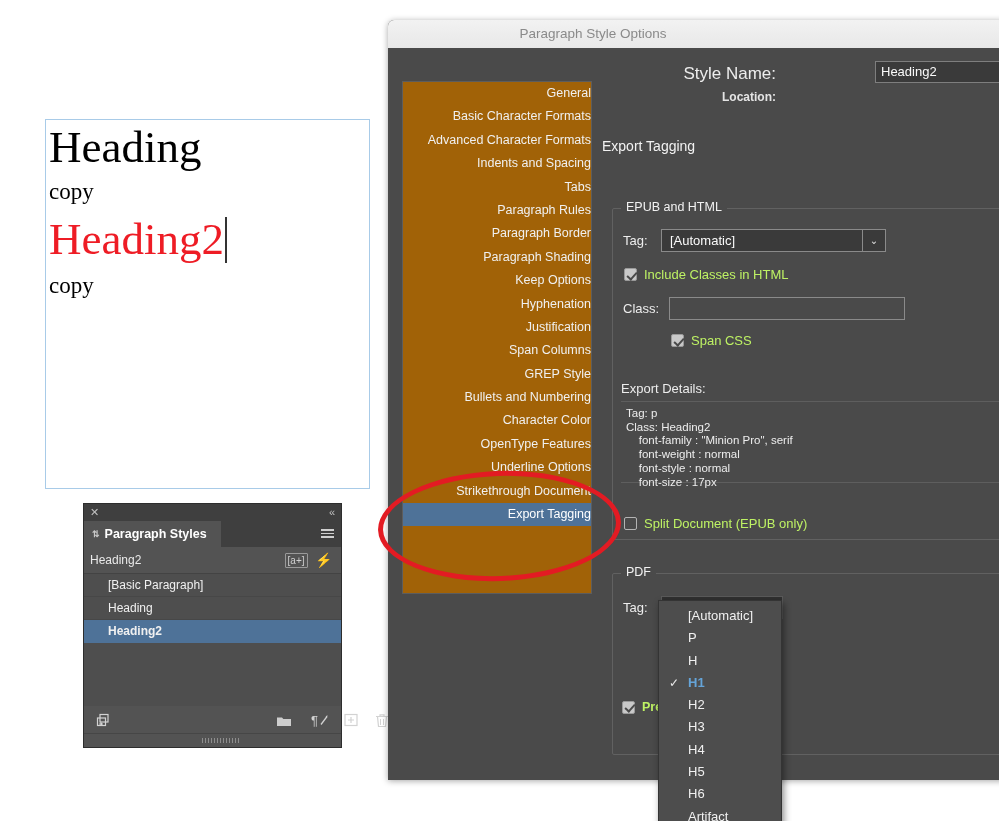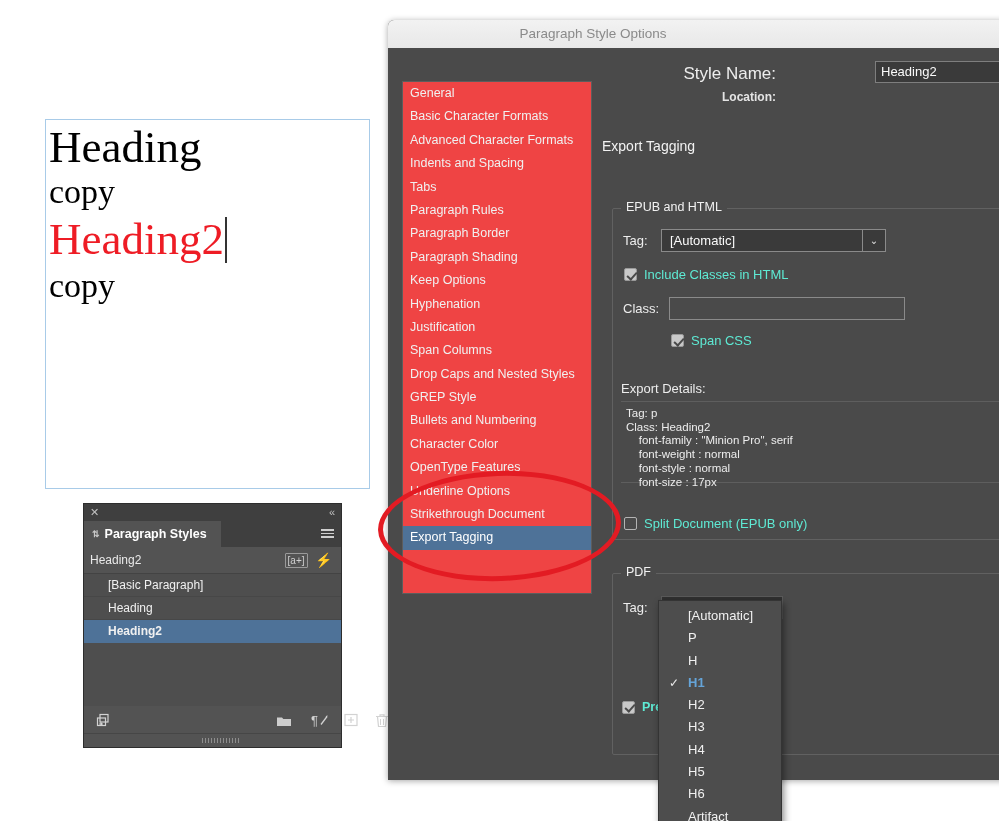--- a/index.html
+++ b/index.html
@@ -32,21 +32,21 @@
     padding-left: 3px;
     color: #000000;
     white-space: nowrap;
   }
   .doc-h1 {
     font-size: 45px;
     line-height: 52px;
     margin-top: 1px;
   }
   .doc-copy {
-    font-size: 34px;
+    font-size: 23px;
     line-height: 38px;
   }
   .doc-h2 {
     font-size: 45px;
     line-height: 56px;
     color: #ee1c25;
     position: relative;
     display: inline-block;
   }
   .caret {
@@ -275,23 +275,24 @@
     font-weight: bold;
   }
 
   
   #nav {
     position: absolute;
     left: 14px;
     top: 33px;
     width: 190px;
     height: 513px;
-    background: #ef4444;
+    background: #a16207;
     border: 1px solid #5d5d5d;
     box-sizing: border-box;
+    text-align: right;
   }
   .nav-item {
     height: 23.4px;
     line-height: 23.4px;
     padding-left: 7px;
     font-size: 12.5px;
     color: #f0f0f0;
     white-space: nowrap;
     box-sizing: border-box;
   }
@@ -378,21 +379,21 @@
     font-size: 13px;
     line-height: 21px;
     padding-left: 6px;
   }
   .cb-row {
     position: absolute;
     display: flex;
     align-items: center;
     gap: 7px;
     font-size: 13px;
-    color: #5eead4;
+    color: #bef264;
     justify-content: space-between;
   }
   .checkbox {
     width: 13px;
     height: 13px;
     background: #c9c9c9;
     border: 1px solid #9a9a9a;
     border-radius: 2px;
     box-sizing: border-box;
     position: relative;
@@ -560,21 +561,20 @@
       <div class="nav-item">Advanced Character Formats</div>
       <div class="nav-item">Indents and Spacing</div>
       <div class="nav-item">Tabs</div>
       <div class="nav-item">Paragraph Rules</div>
       <div class="nav-item">Paragraph Border</div>
       <div class="nav-item">Paragraph Shading</div>
       <div class="nav-item">Keep Options</div>
       <div class="nav-item">Hyphenation</div>
       <div class="nav-item">Justification</div>
       <div class="nav-item">Span Columns</div>
-      <div class="nav-item">Drop Caps and Nested Styles</div>
       <div class="nav-item">GREP Style</div>
       <div class="nav-item">Bullets and Numbering</div>
       <div class="nav-item">Character Color</div>
       <div class="nav-item">OpenType Features</div>
       <div class="nav-item">Underline Options</div>
       <div class="nav-item">Strikethrough Document</div>
       <div class="nav-item selected">Export Tagging</div>
     </div>
 
     <div id="pane">

